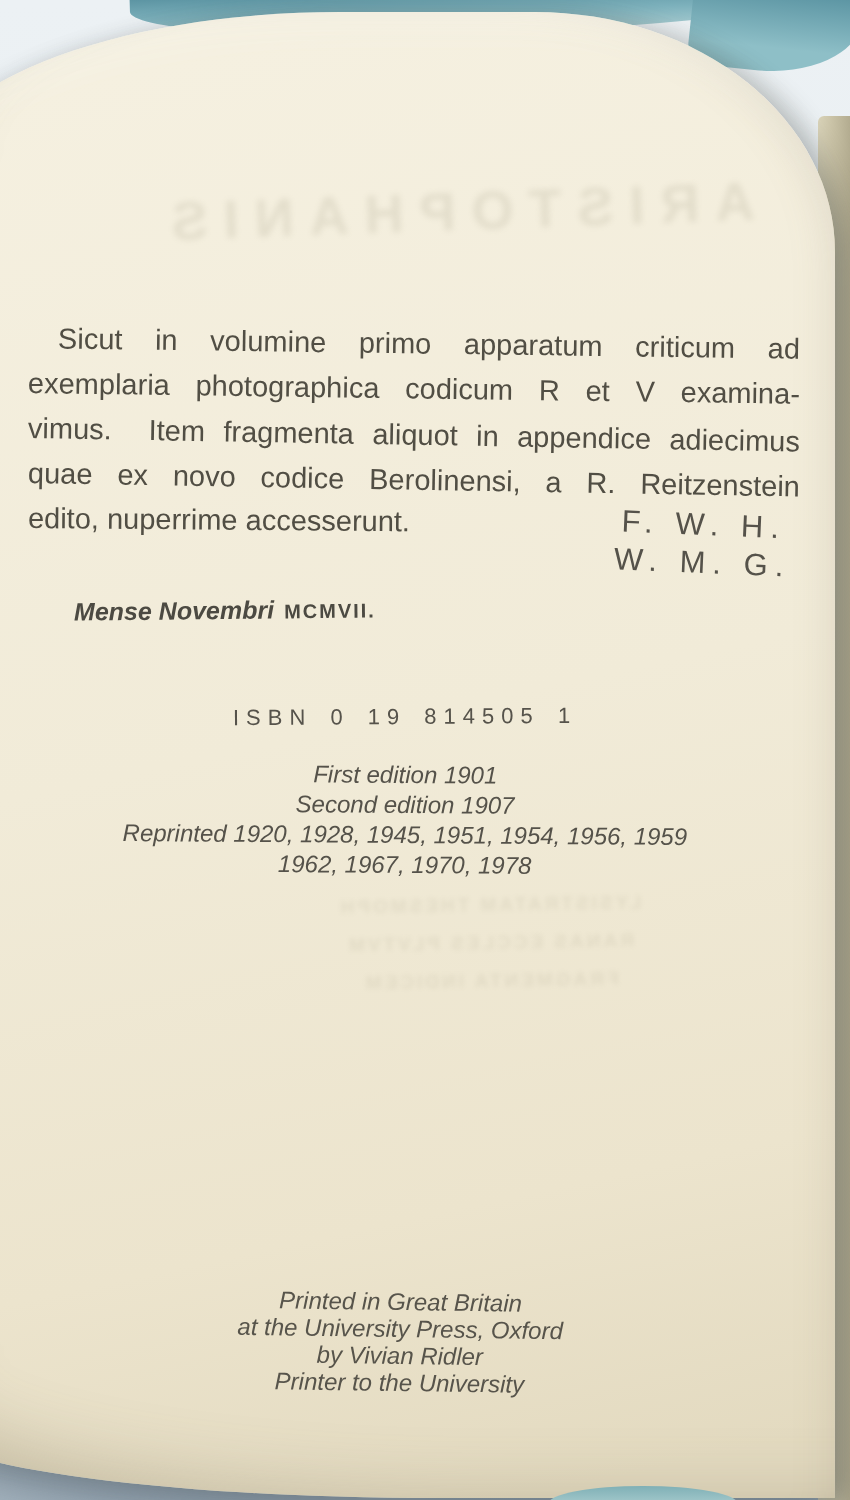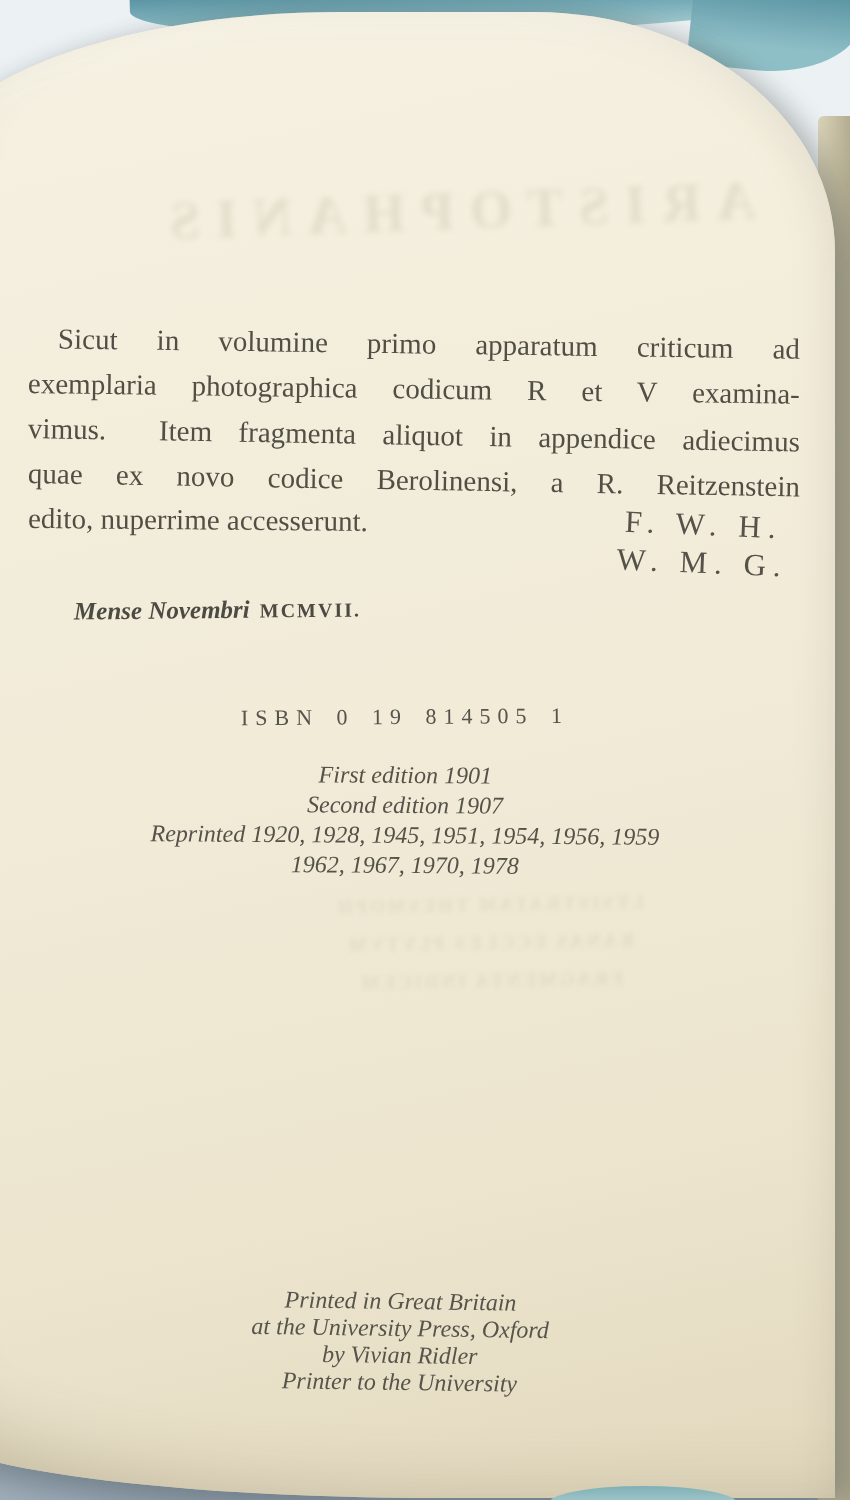--- a/index.html
+++ b/index.html
@@ -1,19 +1,19 @@
 <!DOCTYPE html>
 <html><head>
 <meta charset="utf-8">
 <style>
   html,body{margin:0;padding:0;background:#6b7680;}
   .scene{
     position:relative;width:850px;height:1500px;overflow:hidden;
     background:linear-gradient(180deg,#ecf1f4 0%,#e7edf1 55%,#dfe7ec 100%);
-    font-family:Liberation Serif, serif;
+    font-family:Liberation Sans, sans-serif;
   }
   
   .bg-bottom{position:absolute;left:0;top:1420px;width:850px;height:80px;
     background:linear-gradient(180deg,#cbd5db 0%,#b2c0c9 60%,#a7b6c1 100%);}
   .cover-sliver-top{position:absolute;left:130px;top:-14px;width:700px;height:46px;
     background:linear-gradient(180deg,#568f9e 0%,#7db1bc 55%,#a8cdd2 100%);
     border-radius:0 0 46% 40% / 0 0 34px 30px;transform:rotate(-1.6deg);}
   .cover-sliver-topright{position:absolute;left:690px;top:-8px;width:170px;height:80px;
     background:linear-gradient(180deg,#5d96a4 0%,#8ebfc7 70%);
     border-radius:0 0 60% 20% / 0 0 60px 20px;transform:rotate(6deg);}

